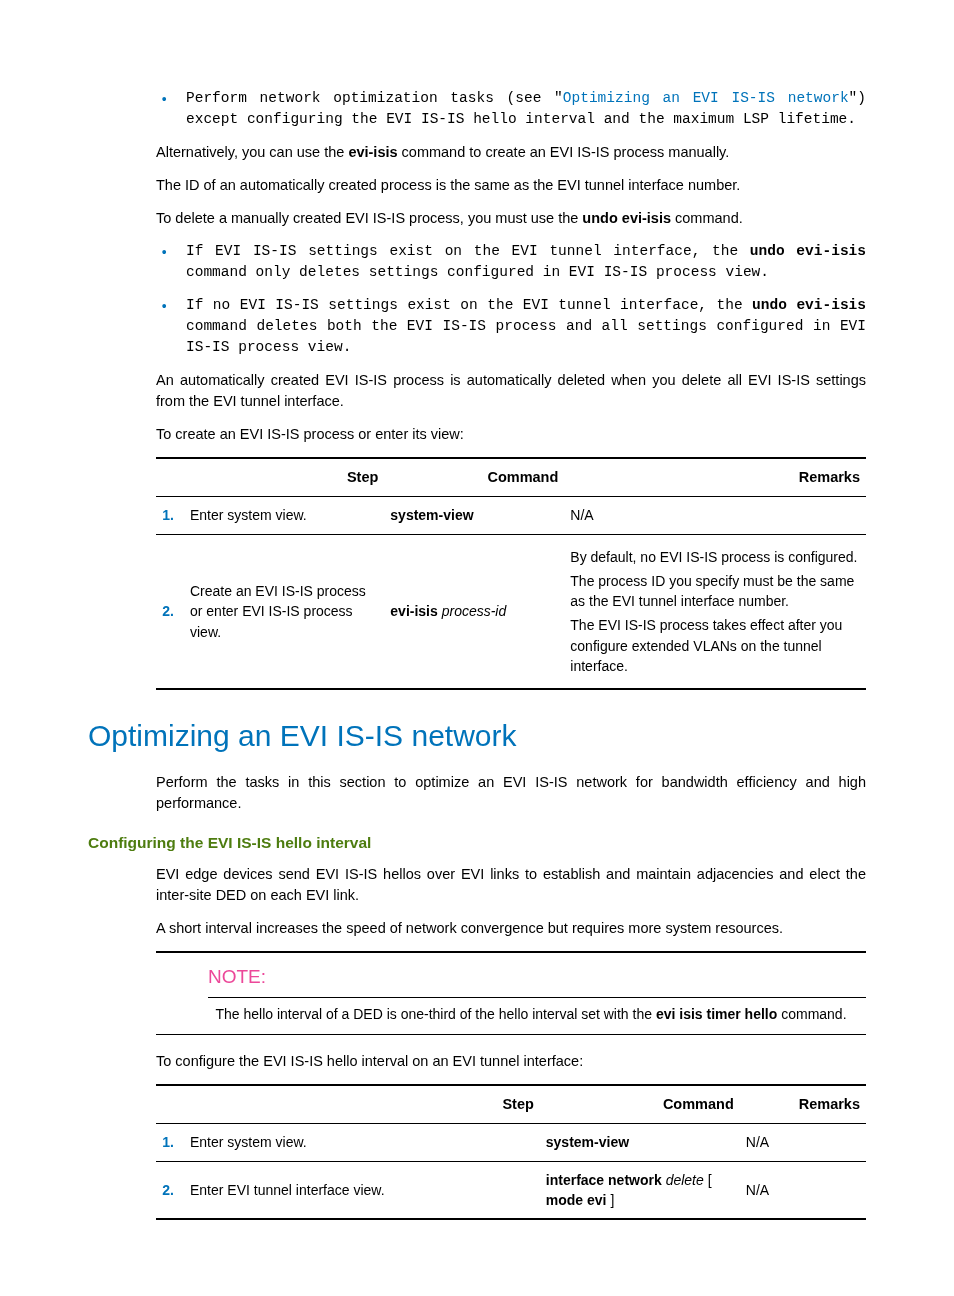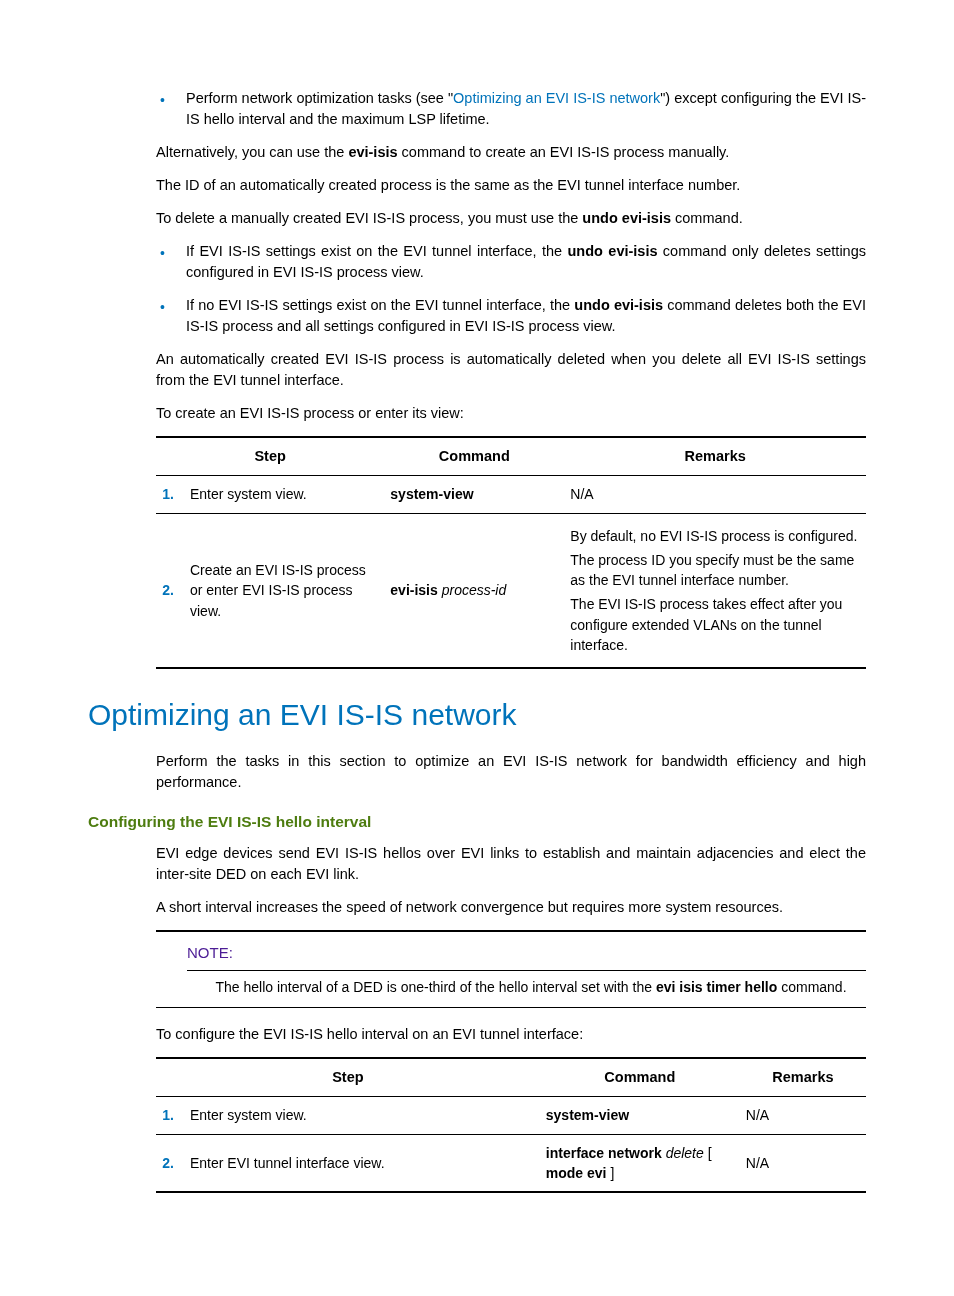--- a/index.html
+++ b/index.html
@@ -7,41 +7,41 @@
     font-family: Arial, Helvetica, sans-serif;
     font-size: 14.5px;
     color: #000;
     width: 954px;
     background: #fff;
     padding: 88px 88px 60px 88px;
     line-height: 1.45;
   }
   .content { margin-left: 68px; }
   ul.bullets { list-style: none; padding: 0; margin: 0; }
-  ul.bullets li { position: relative; padding-left: 30px; margin-bottom: 12px; text-align: justify; }
+  ul.bullets li { position: relative; padding-left: 30px; margin-bottom: 12px; text-align: justify; font-family: Liberation Mono, monospace; }
   ul.bullets li::before {
     content: "•";
     position: absolute;
     left: 4px;
     color: #0073ba;
     font-size: 14px;
     top: 2px;
   }
   p.para { margin-bottom: 12px; text-align: justify; }
   a.link { color: #0073ba; text-decoration: none; }
   b { font-weight: bold; }
   i { font-style: italic; }
   table.cmd {
     width: 100%;
     border-collapse: collapse;
     margin-top: 6px;
     margin-bottom: 20px;
   }
   table.cmd th {
-    text-align: center;
+    text-align: right;
     font-weight: bold;
     padding: 8px 6px;
     border-top: 2px solid #000;
     border-bottom: 1.5px solid #000;
     font-size: 14.5px;
   }
   table.cmd td {
     padding: 8px 6px;
     border-bottom: 1px solid #000;
     vertical-align: middle;
@@ -69,23 +69,23 @@
     color: #4d7c0f;
     margin: 18px 0 10px 0;
   }
   .notebox {
     border-top: 2px solid #000;
     border-bottom: 1.5px solid #000;
     padding: 4px 0;
     margin: 10px 0 16px 0;
   }
   .notebox .note-title {
-    margin-left: 31px;
-    color: #4c1d95;
-    font-size: 15px;
+    margin-left: 52px;
+    color: #ec4899;
+    font-size: 19px;
     padding: 6px 0;
     border-bottom: 1px solid #000;
   }
   .notebox .note-body {
     margin-left: 40px;
     padding: 6px 0;
     font-size: 14px;
     text-align: center;
   }
   .col-step { width: 200px; }

